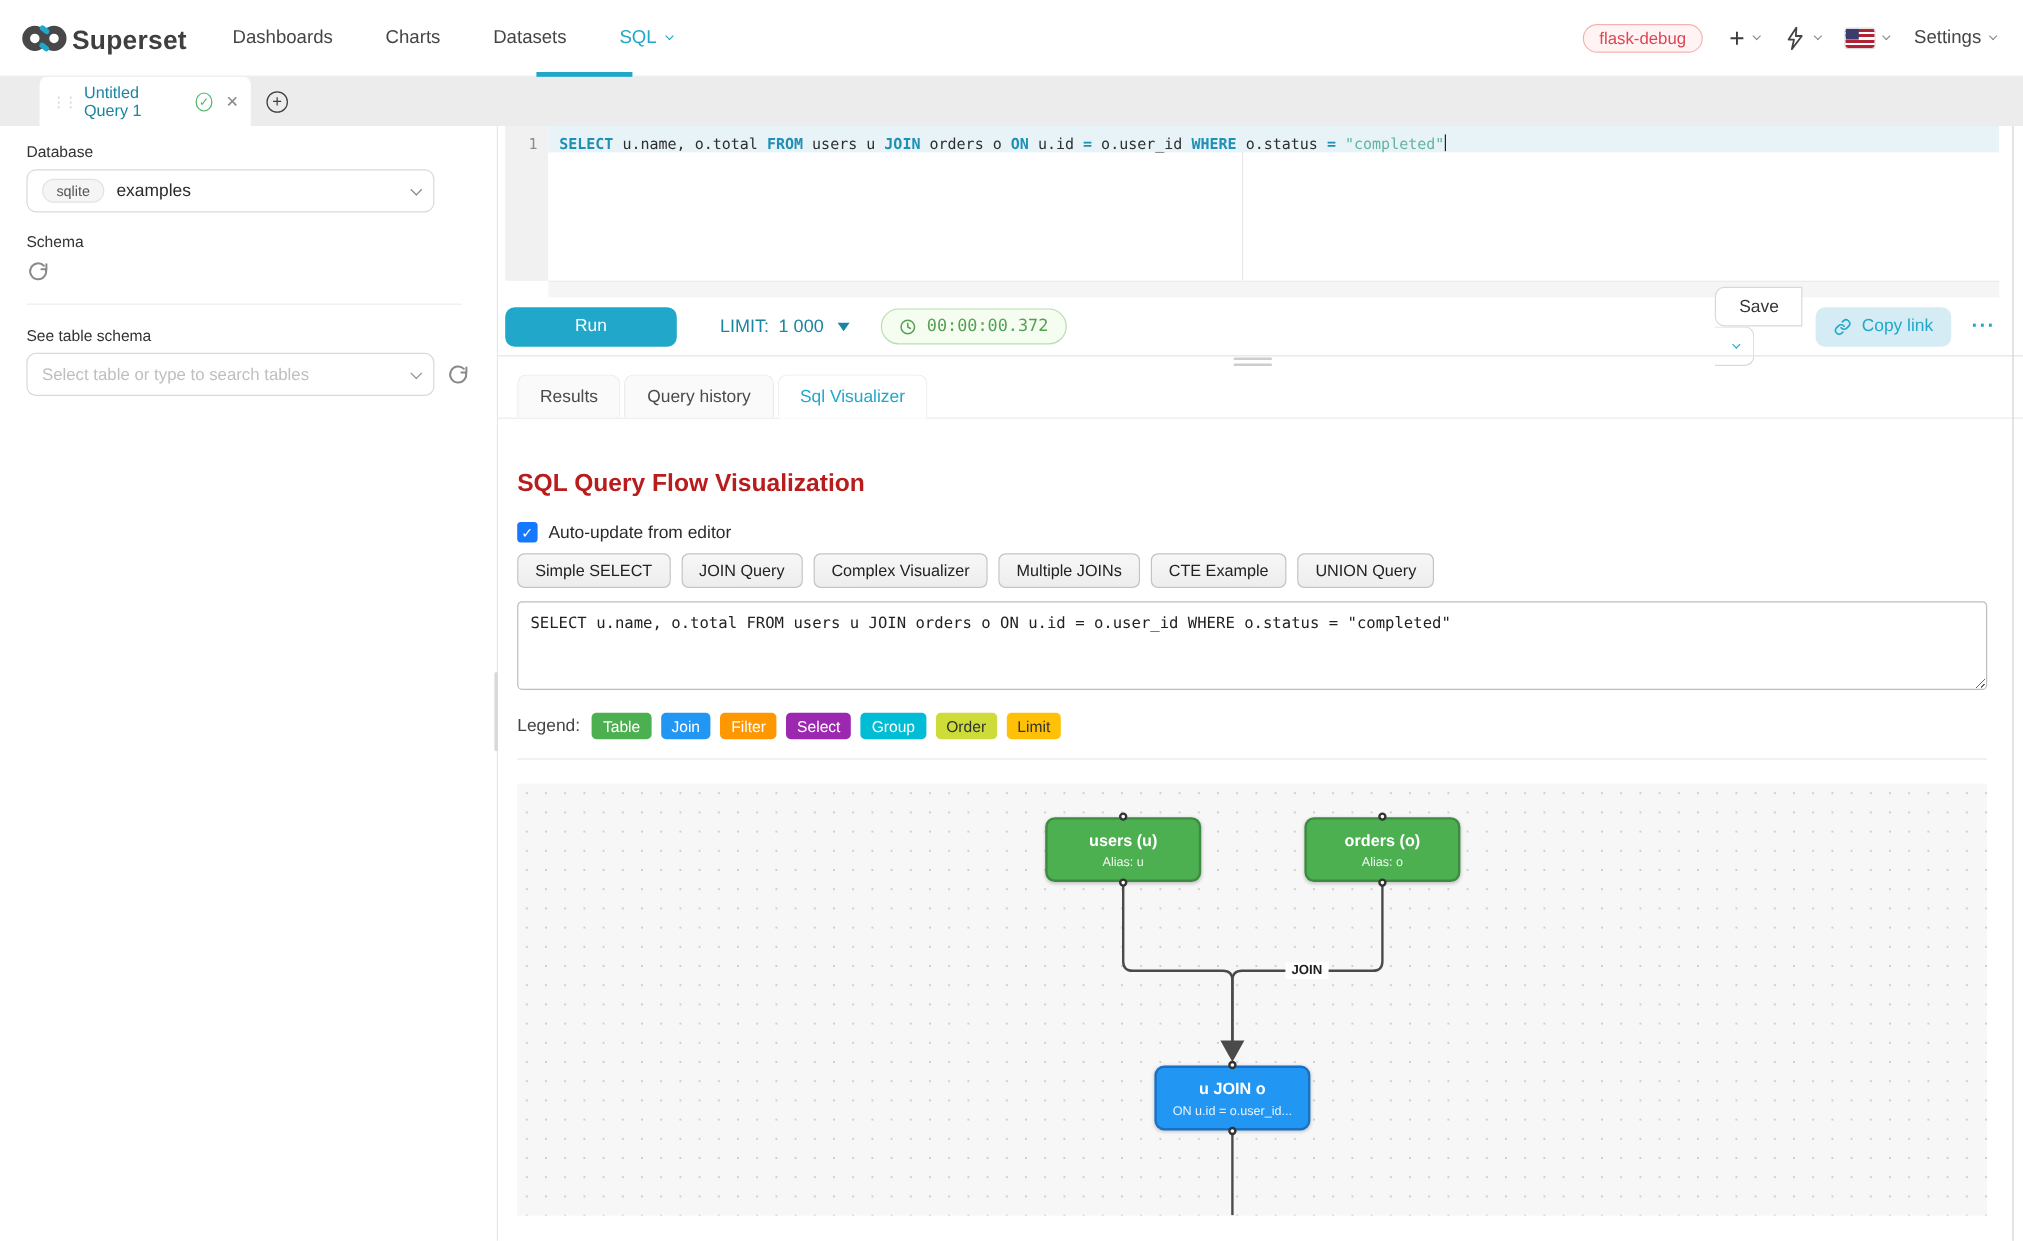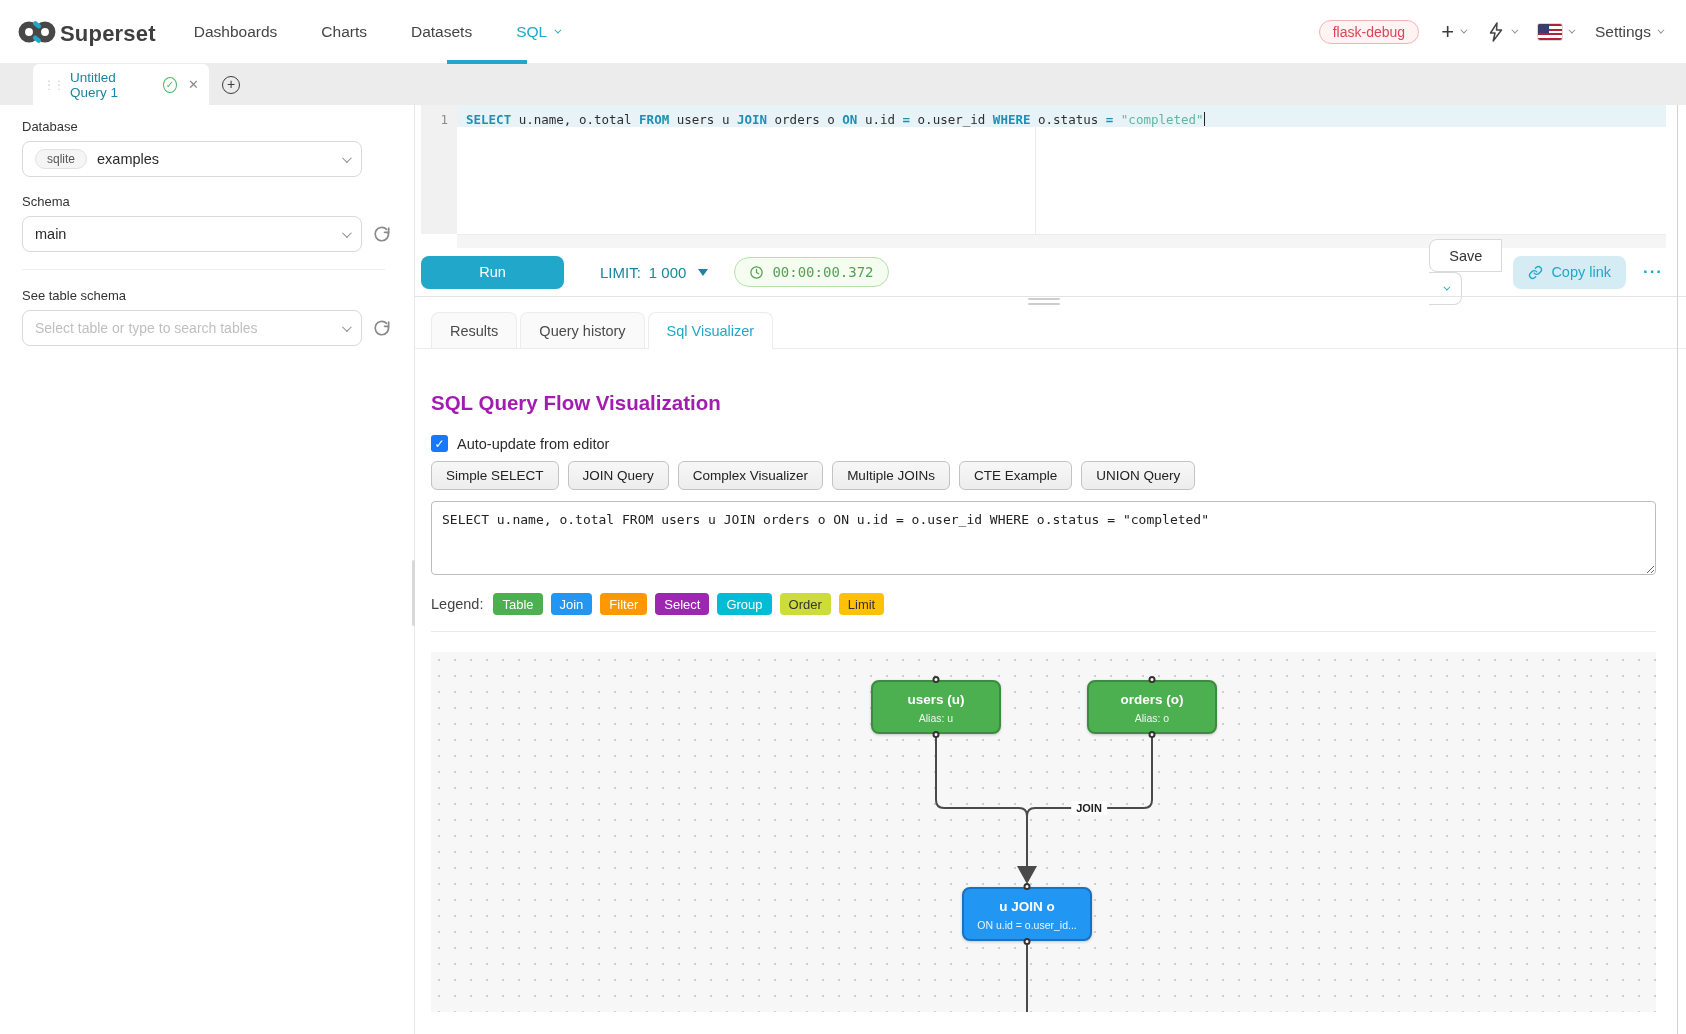--- a/index.html
+++ b/index.html
@@ -108,21 +108,21 @@
   
   .result-tabs { display:flex; align-items:flex-end; padding:15px 0 0 16px; border-bottom:1px solid #ececec; }
   .rtab { height:36px; display:flex; align-items:center; padding:0 18px; background:#fafafa;
     border:1px solid #ececec; border-bottom:none; border-radius:8px 8px 0 0; margin-right:3px;
     font-size:14.5px; color:#4a4a4a; cursor:pointer; position:relative; }
   .rtab.active { background:#fff; color:#20a7c9; font-weight:500; }
   .rtab.active::after { content:""; position:absolute; left:0; right:0; bottom:-1px; height:1px; background:#fff; }
 
   
   .content { padding:0 30px 0 16px; }
-  .viz-title { margin-top:42px; font-size:20.5px; font-weight:700; color:#a21caf; }
+  .viz-title { margin-top:42px; font-size:20.5px; font-weight:700; color:#b91c1c; }
   .checkbox-row { margin-top:20px; display:flex; align-items:center; gap:9px; }
   .checkbox { width:17px; height:17px; background:#1677ff; border-radius:3px; color:#fff; font-size:12px;
     display:flex; align-items:center; justify-content:center; cursor:pointer; }
   .checkbox-label { font-size:14.5px; color:#2b2b2b; }
   .samples-label { margin-top:15px; font-size:14.5px; color:#2b2b2b; }
   .samples-row { margin-top:9px; display:flex; gap:9px; }
   .sample-btn { height:29px; padding:0 14px; background:linear-gradient(#f7f7f7,#ededed);
     border:1px solid #c3c3c3; border-radius:6px; font-size:13.5px; color:#222; cursor:pointer;
     font-family:"Liberation Sans",sans-serif; }
   .query-textarea { margin-top:11px; width:1225px; height:74px; resize:both; border:1px solid #bdbdbd;
@@ -212,24 +212,20 @@
   <div class="select-row">
     <div class="select-box">
       <span class="engine-pill">sqlite</span>
       <span class="select-value">examples</span>
       <i class="chev caret"></i>
     </div>
   </div>
 
   <div class="field-label">Schema</div>
   <div class="select-row">
-    <div class="select-box">
-      <span class="select-value">main</span>
-      <i class="chev caret"></i>
-    </div>
     <svg class="refresh-btn" viewBox="0 0 24 24">
       <path d="M20 5 v5 h-5" fill="none" stroke="#8a8a8a" stroke-width="2" stroke-linecap="round"></path>
       <path d="M19.5 10 A8 8 0 1 1 17.5 6.5" fill="none" stroke="#8a8a8a" stroke-width="2" stroke-linecap="round"></path>
     </svg>
   </div>
 
   <div class="sidebar-divider"></div>
 
   <div class="field-label">See table schema</div>
   <div class="select-row">

